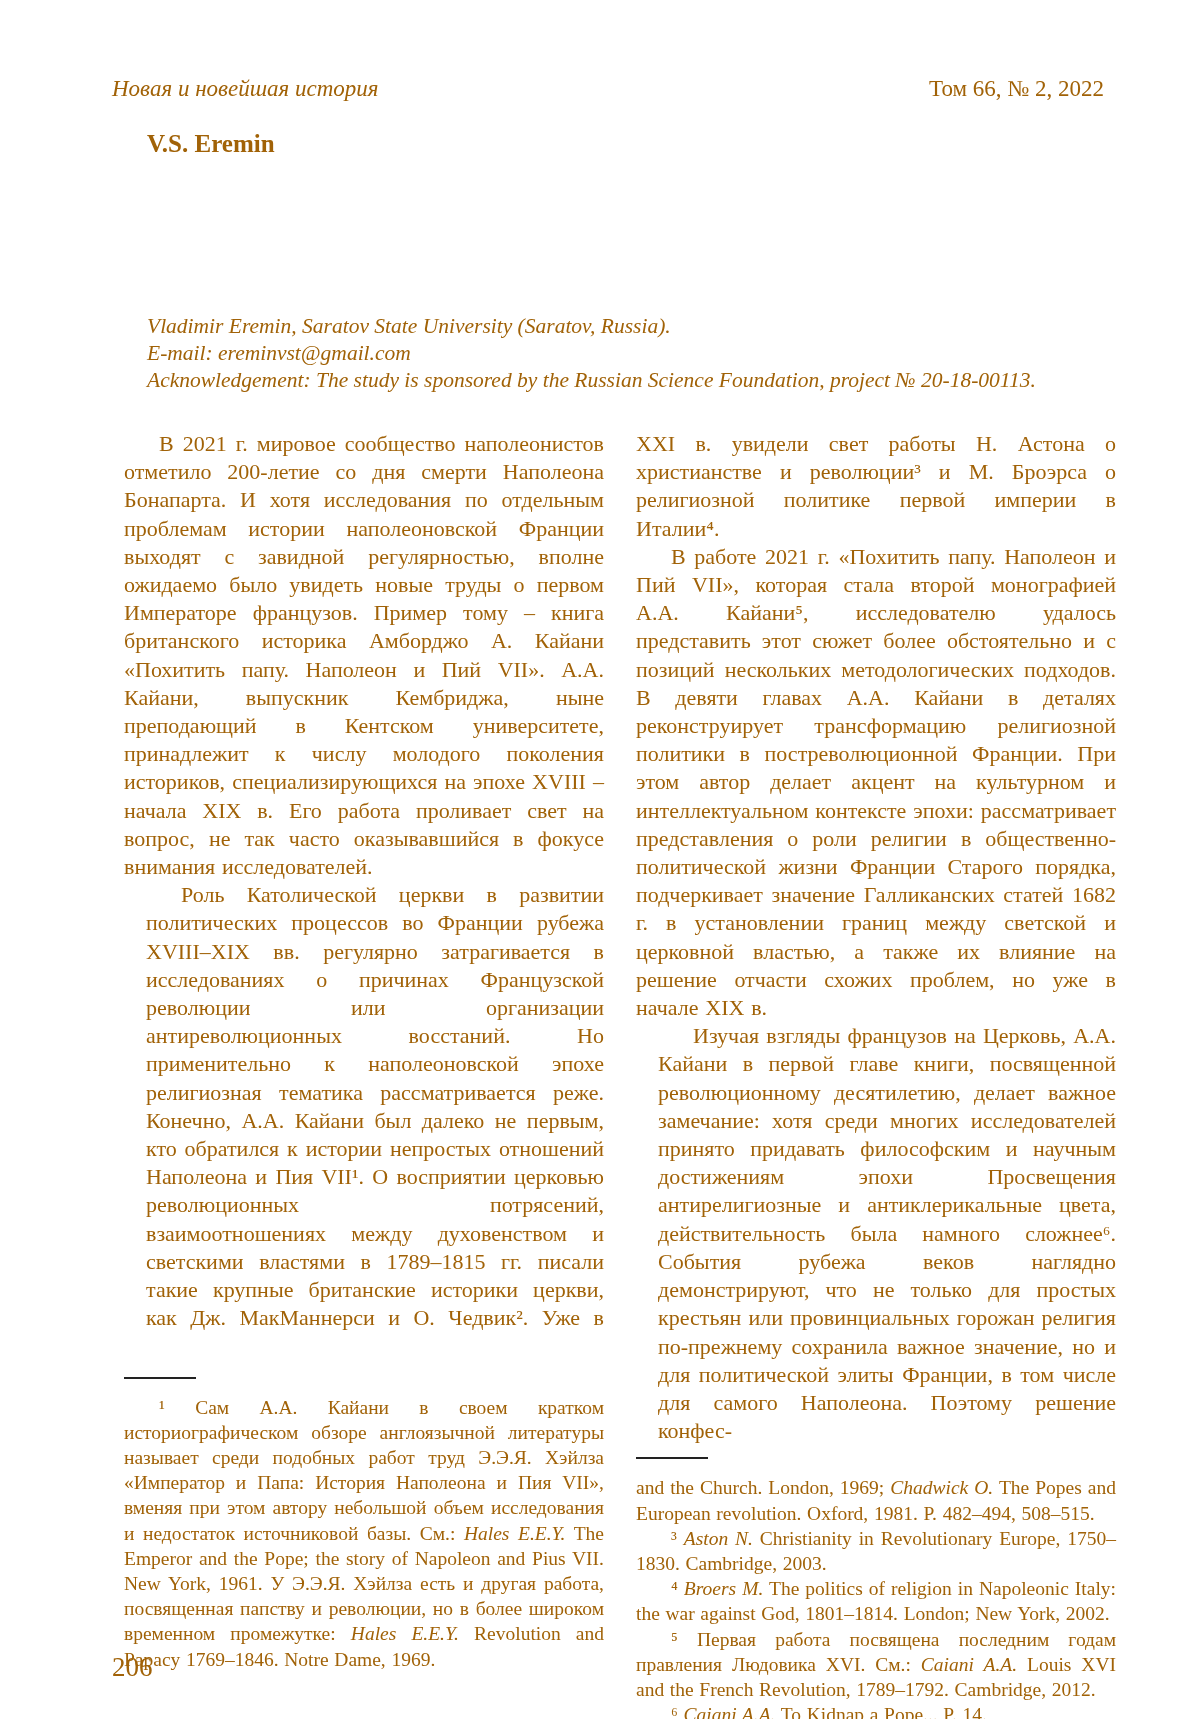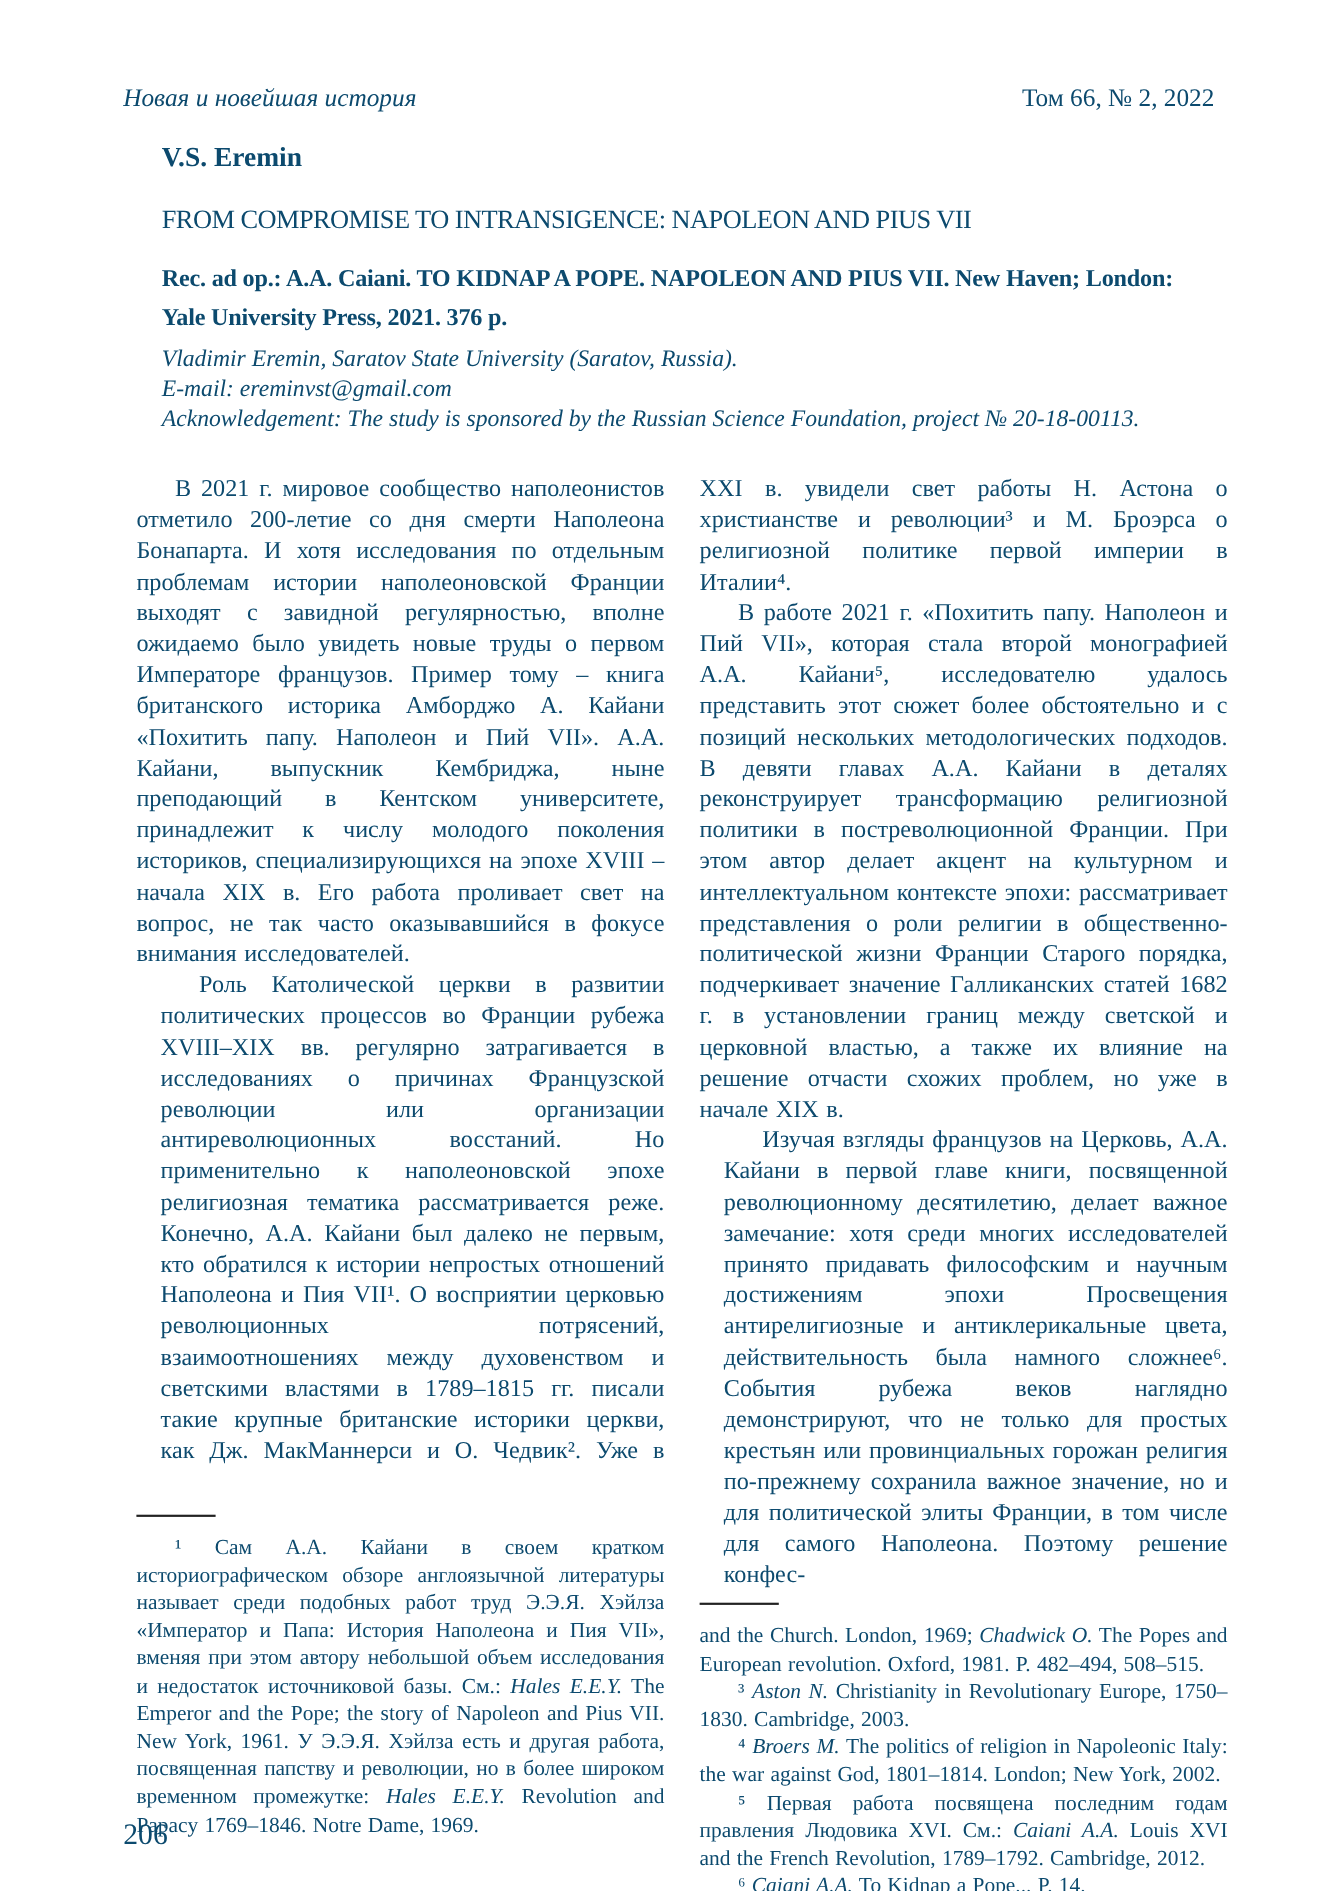--- a/index.html
+++ b/index.html
@@ -1,18 +1,18 @@
 <!DOCTYPE html>
 <html lang="ru"><head>
 <meta charset="utf-8">
 <style>
   html,body { margin:0; padding:0; background:#ffffff; }
   .page {
     position:relative; width:1156px; height:1719px; background:#ffffff;
-    font-family:"Liberation Serif", serif; color:#0c4a6e; overflow:hidden;
+    font-family:"Liberation Serif", serif; color:#a16207; overflow:hidden;
   }
   .running-head {
     position:absolute; top:76px; left:112px; width:992px;
     display:flex; justify-content:space-between; font-size:23px; line-height:26px;
   }
   .running-head .jtitle { font-style:italic; }
   .author-line {
     position:absolute; top:130px; left:147px; font-size:25px; font-weight:bold;
   }
   .article-title {
@@ -57,23 +57,21 @@
 
 <div class="page">
 
   <div class="running-head">
     <span class="jtitle">Новая и новейшая история</span>
     <span class="issue">Том 66, № 2, 2022</span>
   </div>
 
   <div class="author-line">V.S. Eremin</div>
 
-  <h1 class="article-title">FROM COMPROMISE TO INTRANSIGENCE: NAPOLEON AND PIUS VII</h1>
 
-  <div class="rev-ref">Rec. ad op.: A.A. Caiani. TO KIDNAP A POPE. NAPOLEON AND PIUS VII. New Haven; London: Yale University Press, 2021. 376 p.</div>
 
   <div class="meta-block">
     <div>Vladimir Eremin, Saratov State University (Saratov, Russia).</div>
     <div>E-mail: ereminvst@gmail.com</div>
     <div>Acknowledgement: The study is sponsored by the Russian Science Foundation, project № 20-18-00113.</div>
   </div>
 
   <div class="columns">
     <div class="col left">
       <div class="body-text">

